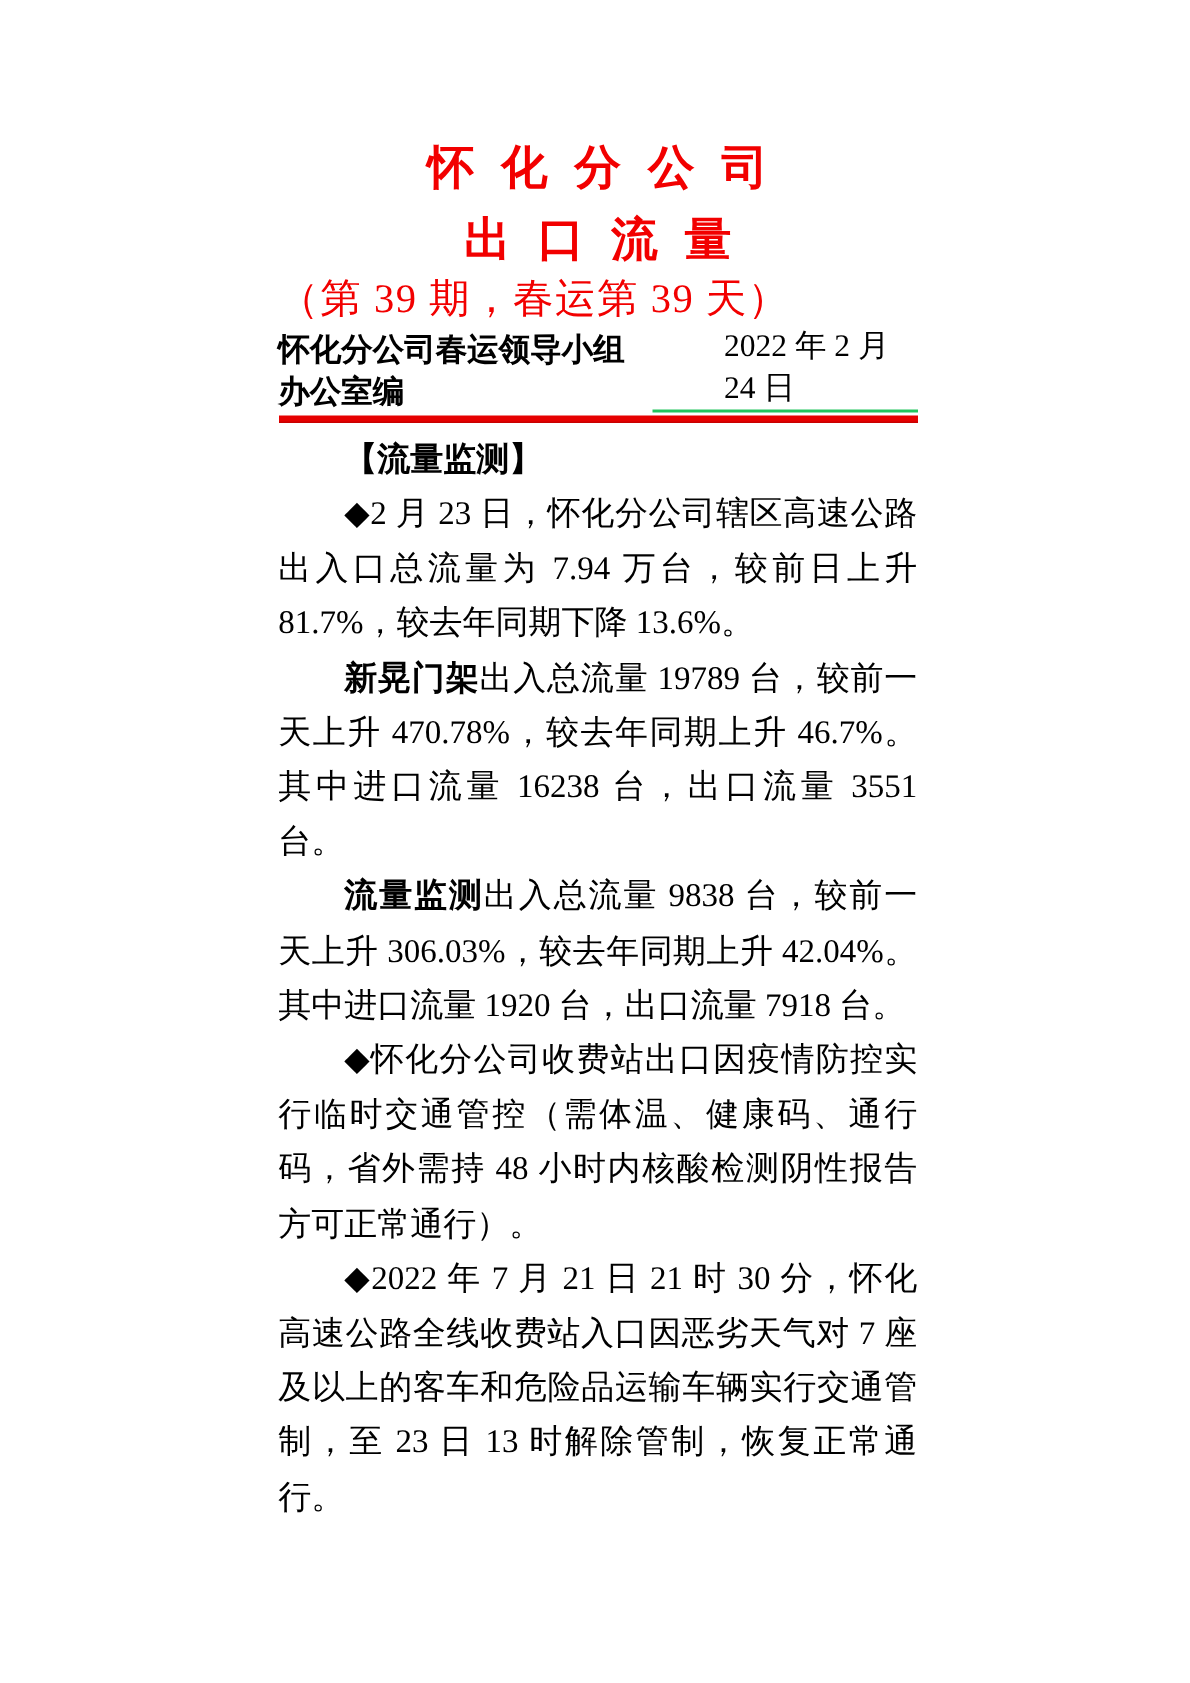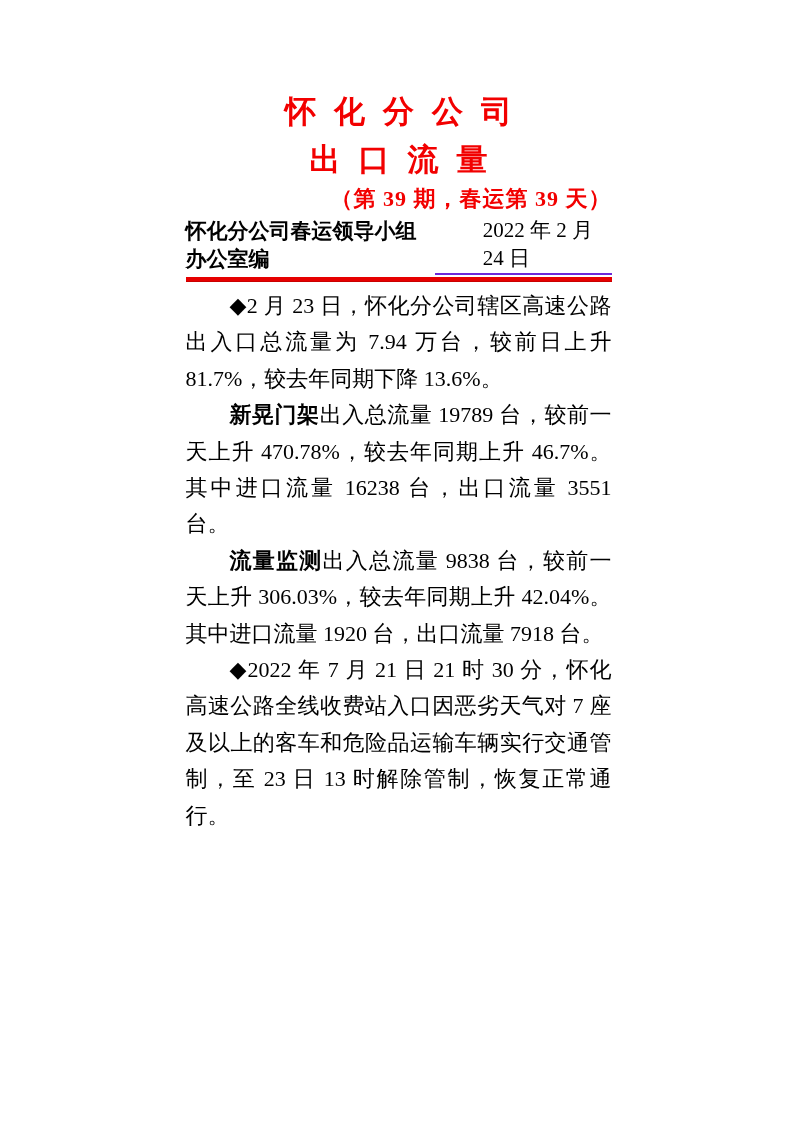--- a/index.html
+++ b/index.html
@@ -28,47 +28,47 @@
     font-size: 31px;
     line-height: 48px;
     white-space: nowrap;
   }
   .title-line .spread {
     display: inline-block;
     letter-spacing: 18px;
     margin-right: -18px; 
   }
   .issue-line {
-    text-align: right;
+    text-align: left;
     color: var(--accent-red, #f20000);
     font-family: "Liberation Serif", "DejaVu Serif", serif;
-    font-weight: bold;
-    font-size: 22px;
+    font-weight: normal;
+    font-size: 27px;
     line-height: 30px;
     letter-spacing: 1px;
   }
   
   .masthead {
     display: flex;
     justify-content: space-between;
     align-items: flex-end;
     margin-top: 2px;
     line-height: 28px;
   }
   .masthead .editor {
-    font-family: Liberation Mono, monospace;
+    font-family: Liberation Serif, serif;
     font-weight: bold;
     font-size: 21px;
   }
   .masthead .date {
     font-family: "Liberation Serif", "DejaVu Serif", serif;
     font-size: 21px;
     padding-left: 48px;
     padding-bottom: 1px;
-    border-bottom: 2px solid #6d28d9;
+    border-bottom: 2px solid #22c55e;
   }
   .red-rule {
     height: 5px;
     margin-top: 2px;
     background: var(--rule-red, #e60000);
     box-shadow: 0 -1px 0 rgba(150,0,0,0.35) inset;
   }
   
   .doc-body {
     margin-top: 6px;
@@ -108,28 +108,30 @@
   <div class="issue-line">（第 39 期，春运第 39 天）</div>
 
   <div class="masthead">
     <span class="editor">怀化分公司春运领导小组办公室编</span>
     <span class="date">2022 年 2 月 24 日</span>
   </div>
   <div class="red-rule"></div>
 
   <div class="doc-body">
 
+    <div class="sec-heading">【流量监测】</div>
 
     <p>◆2 月 23 日，怀化分公司辖区高速公路出入口总流量为 7.94 万台，较前日上升 81.7%，较去年同期下降 13.6%。</p>
 
 
     <p><span class="bold-lead">新晃门架</span><span>出入总流量 19789 台，较前一天上升 470.78%，较去年同期上升 46.7%。其中进口流量 16238 台，出口流量 3551 台。</span></p>
 
     <p><span class="bold-lead">流量监测</span><span>出入总流量 9838 台，较前一天上升 306.03%，较去年同期上升 42.04%。其中进口流量 1920 台，出口流量 7918 台。</span></p>
 
 
 
+    <p>◆怀化分公司收费站出口因疫情防控实行临时交通管控（需体温、健康码、通行码，省外需持 48 小时内核酸检测阴性报告方可正常通行）。</p>
 
     <p>◆2022 年 7 月 21 日 21 时 30 分，怀化高速公路全线收费站入口因恶劣天气对 7 座及以上的客车和危险品运输车辆实行交通管制，至 23 日 13 时解除管制，恢复正常通行。</p>
 
 
   </div>
 </div>
 
 </body></html>

